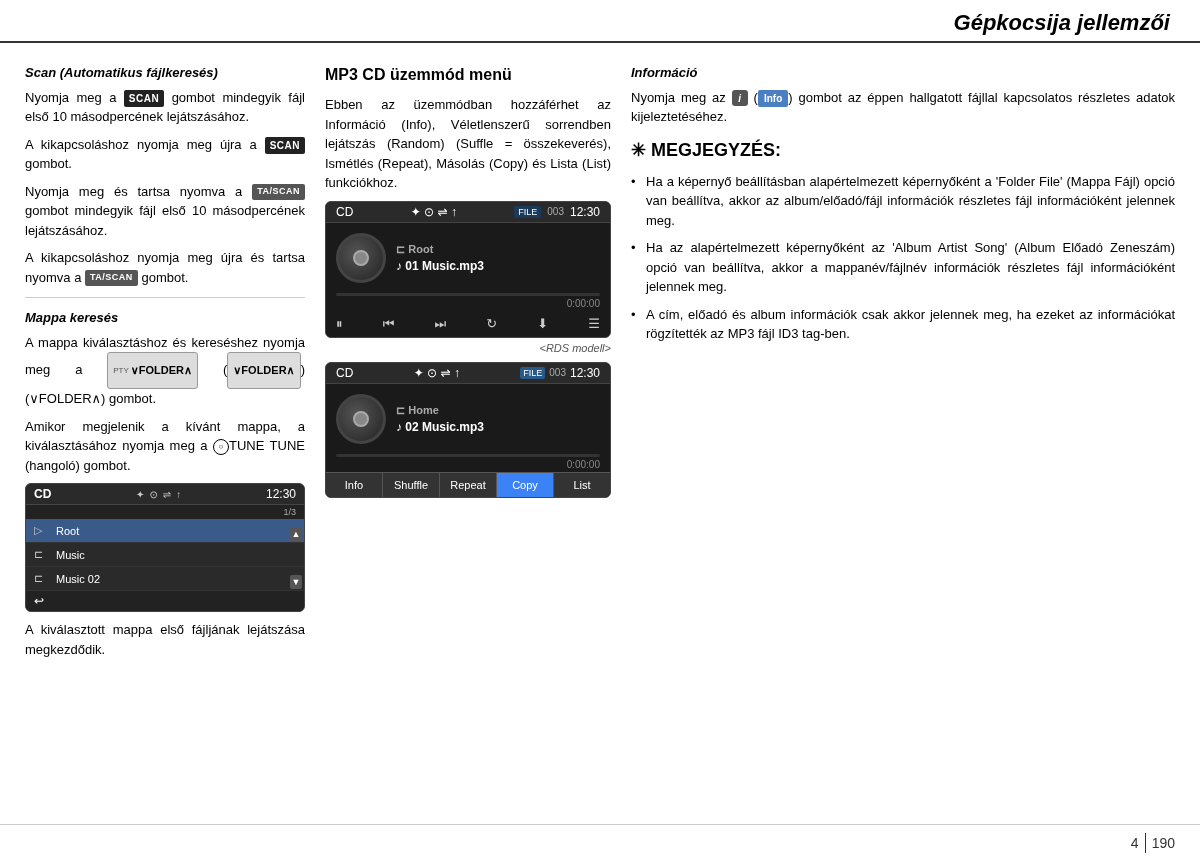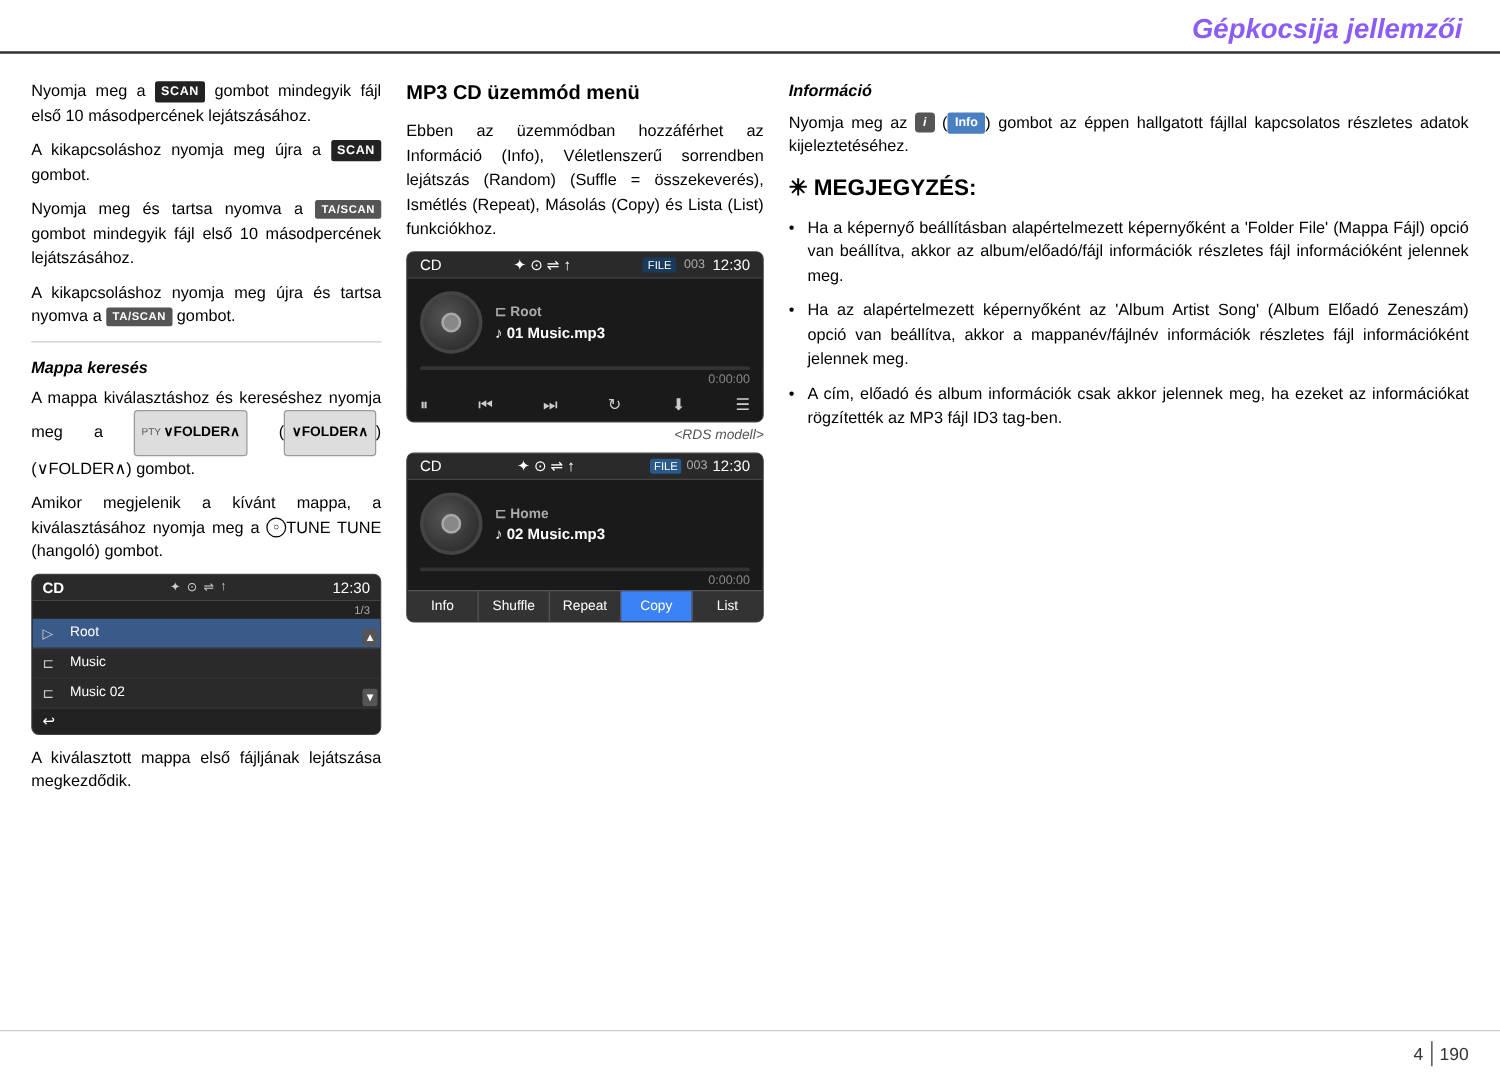--- a/index.html
+++ b/index.html
@@ -18,21 +18,21 @@
       display: flex;
       justify-content: flex-end;
       align-items: center;
       padding: 10px 30px 5px 30px;
       border-bottom: 2px solid #333;
       margin-bottom: 0;
     }
     .page-title {
       font-size: 22px;
       font-weight: bold;
-      color: #8b5cf6;
+      color: #000000;
       font-style: italic;
     }
 
     
     .content-area {
       display: flex;
       flex-direction: row;
       padding: 20px 25px 10px 25px;
       gap: 20px;
     }
@@ -423,20 +423,21 @@
 
 <div class="page-header">
   <span class="page-title">Gépkocsija jellemzői</span>
 </div>
 
 <div class="content-area">
 
   <div class="col-left">
 
     <div>
+      <p class="section-title-italic">Scan (Automatikus fájlkeresés)</p>
       <p>
         <span>Nyomja meg a</span>
         <span class="badge">SCAN</span>
         <span>gombot mindegyik fájl első 10 másodpercének lejátszásához.</span>
       </p>
       <p>
         <span>A kikapcsoláshoz nyomja meg újra a</span>
         <span class="badge">SCAN</span>
         <span>gombot.</span>
       </p>

